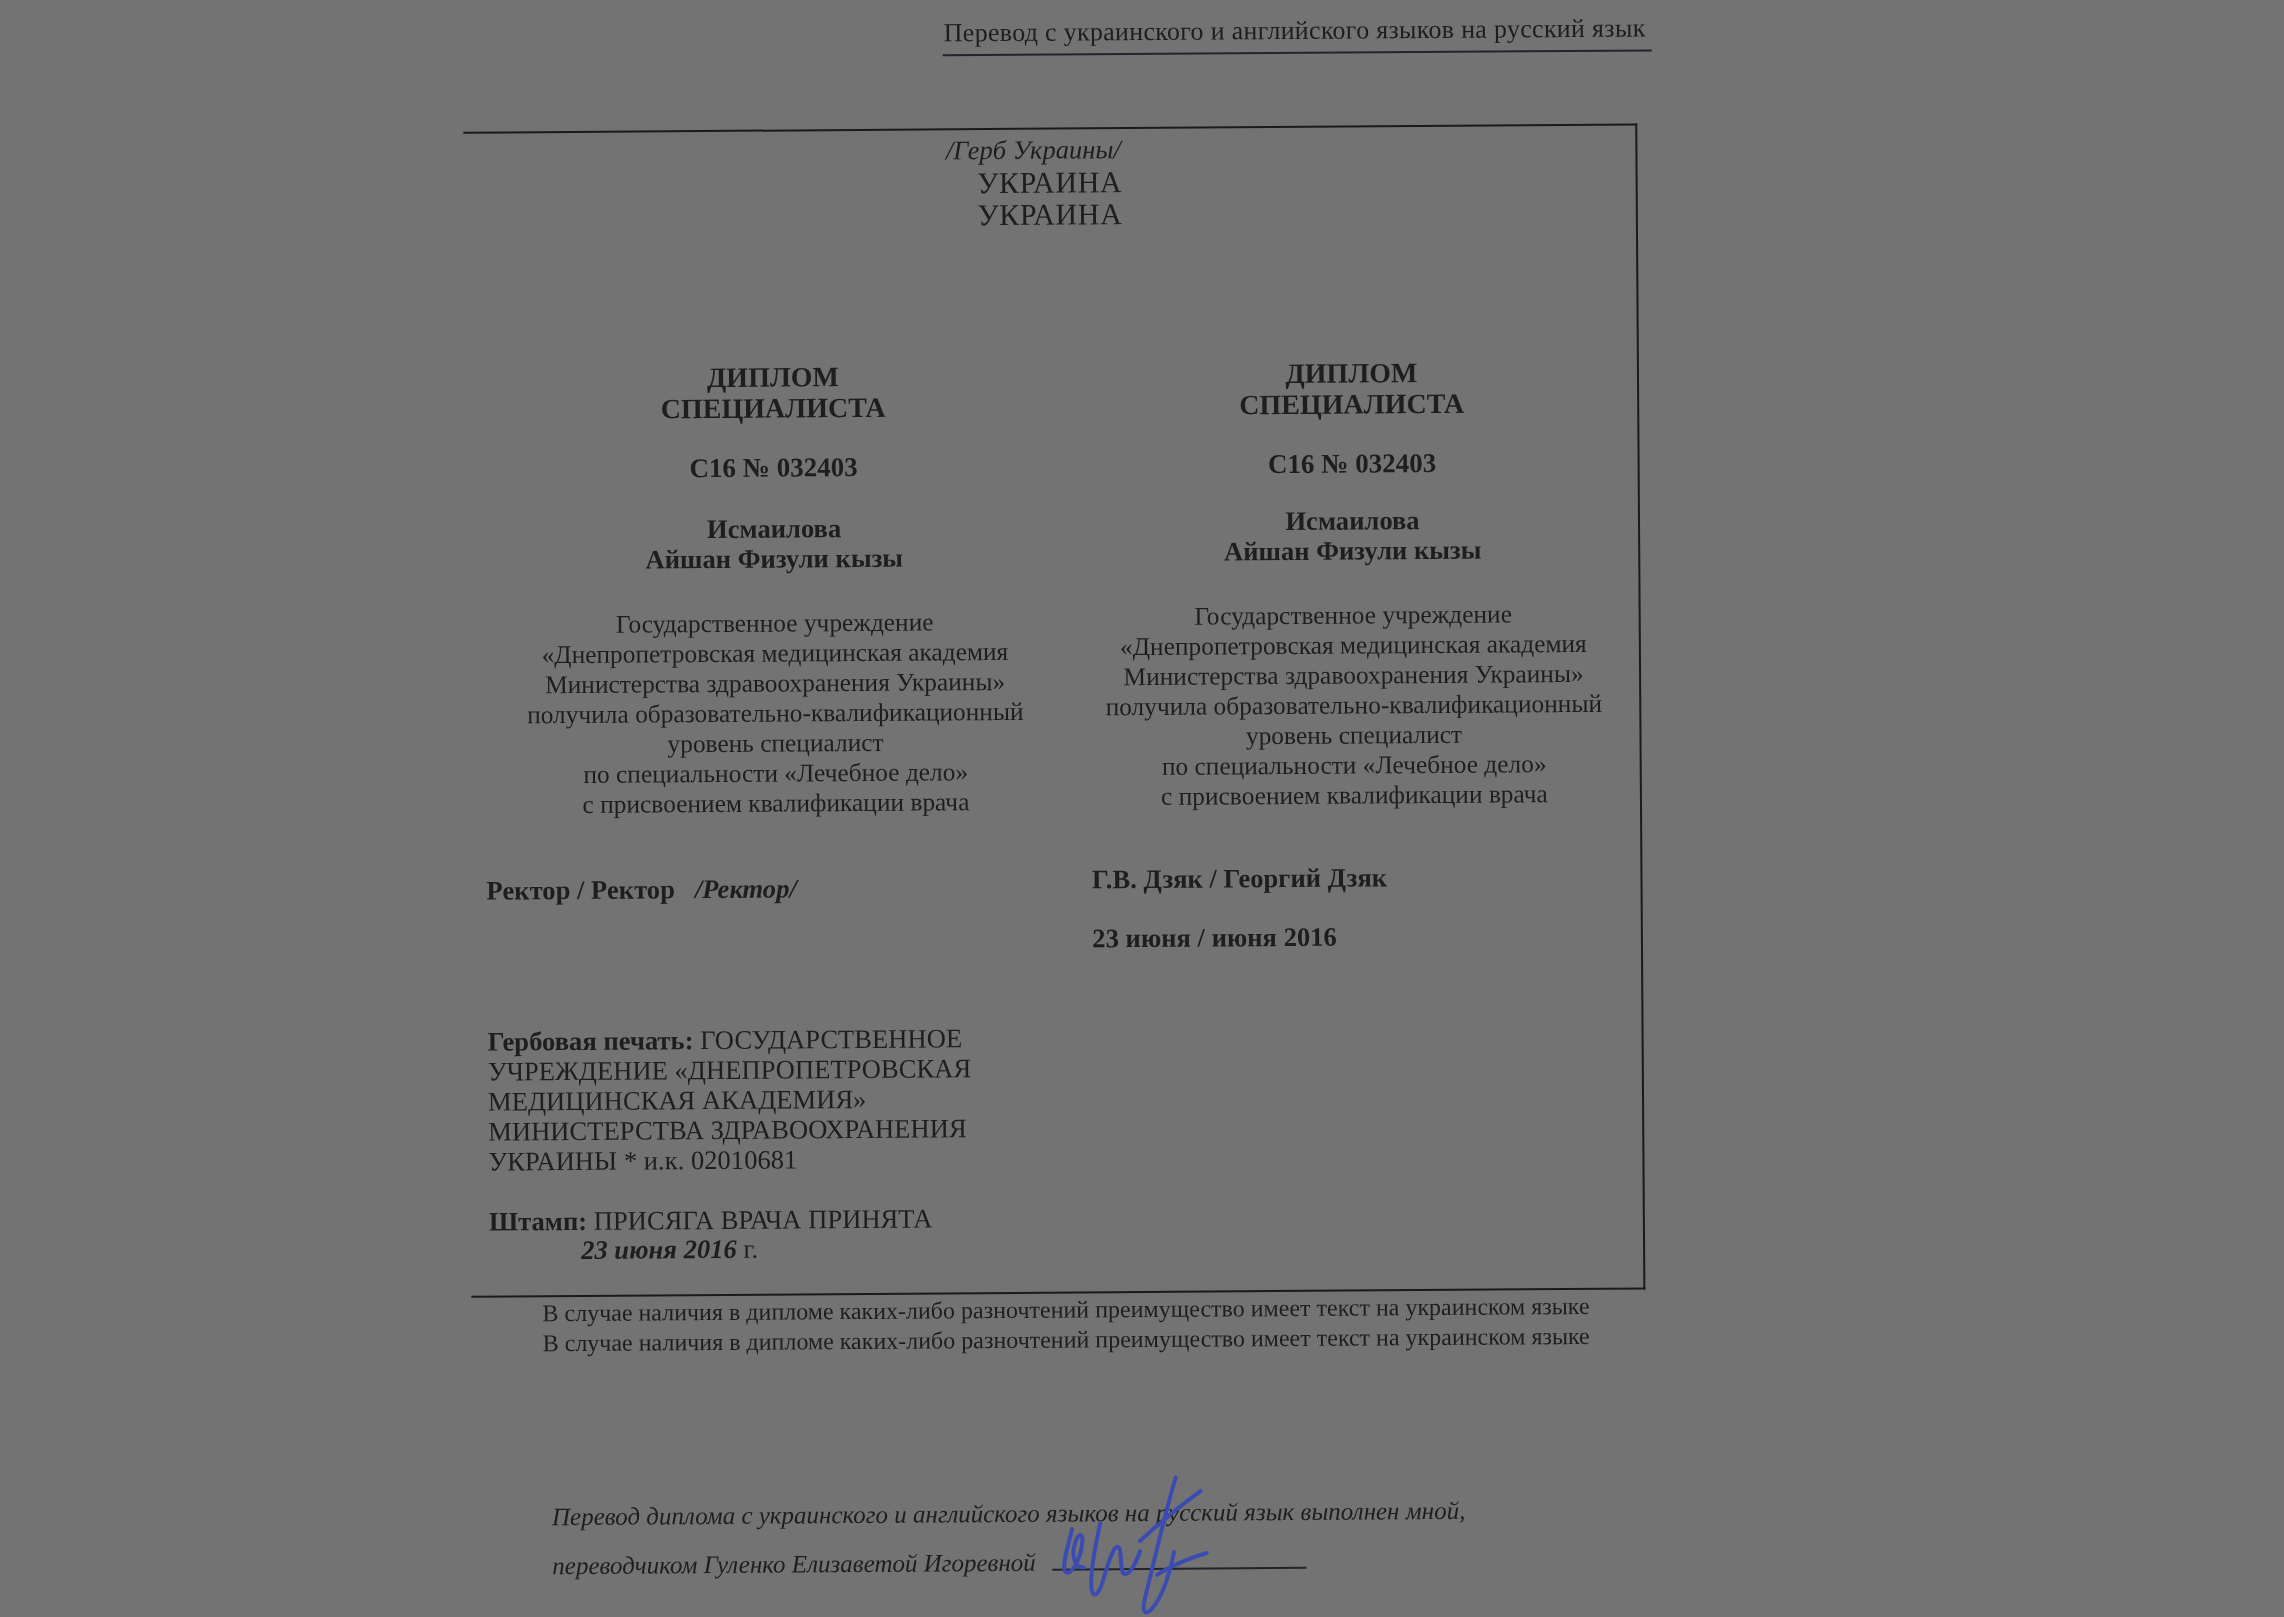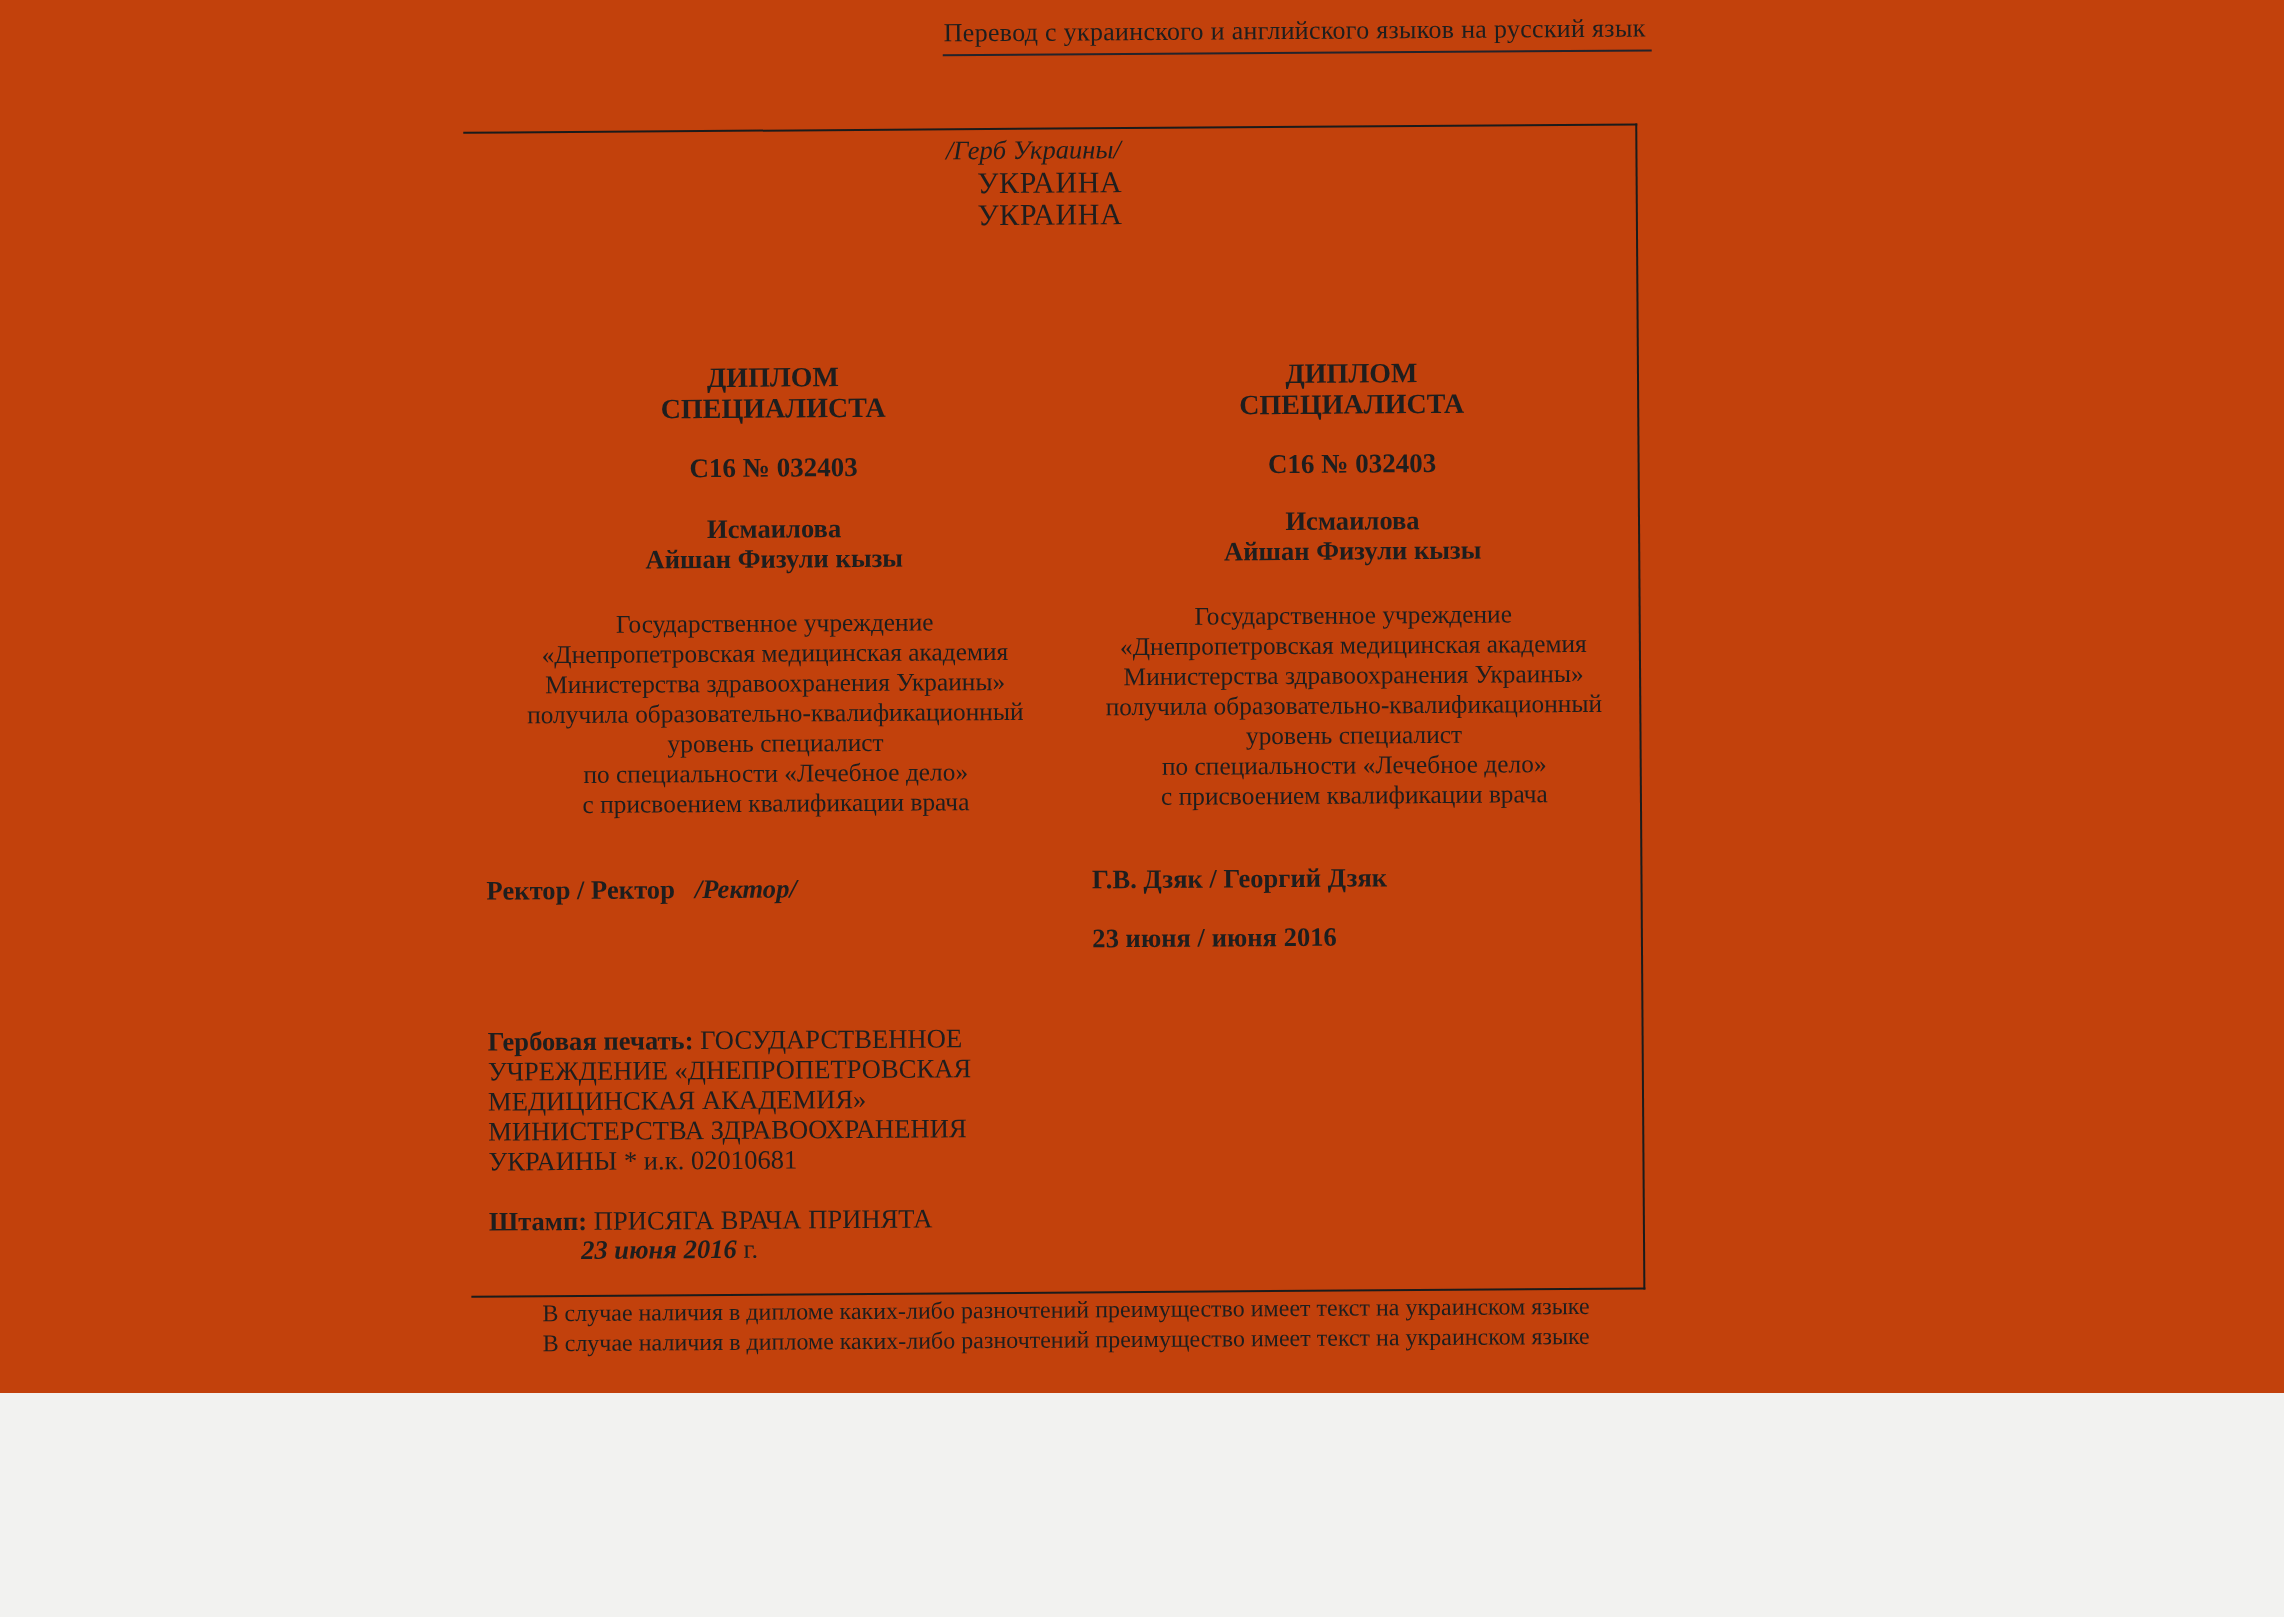--- a/index.html
+++ b/index.html
@@ -4,22 +4,22 @@
 <style>
   html,body{margin:0;padding:0;}
   body{
     width:2284px;height:1617px;
     background:#f2f2f0;
     font-family:"Liberation Serif","DejaVu Serif",serif;
     color:#1e1e1e;
     overflow:hidden;
   }
   .page{
-    position:relative;width:2284px;height:1393px;
-    background:#c2410c;overflow:hidden;
+    position:relative;width:2284px;height:1617px;
+    background:#737373;overflow:hidden;
   }
   .scan{
     position:absolute;left:0;top:0;width:2284px;height:1617px;
     transform:rotate(-0.4deg);transform-origin:50% 50%;
   }
   .abs{position:absolute;}
   .header-title{
     left:948px;top:17px;
     font-size:26px;letter-spacing:0.3px;
     border-bottom:2.3px solid #23232b;

